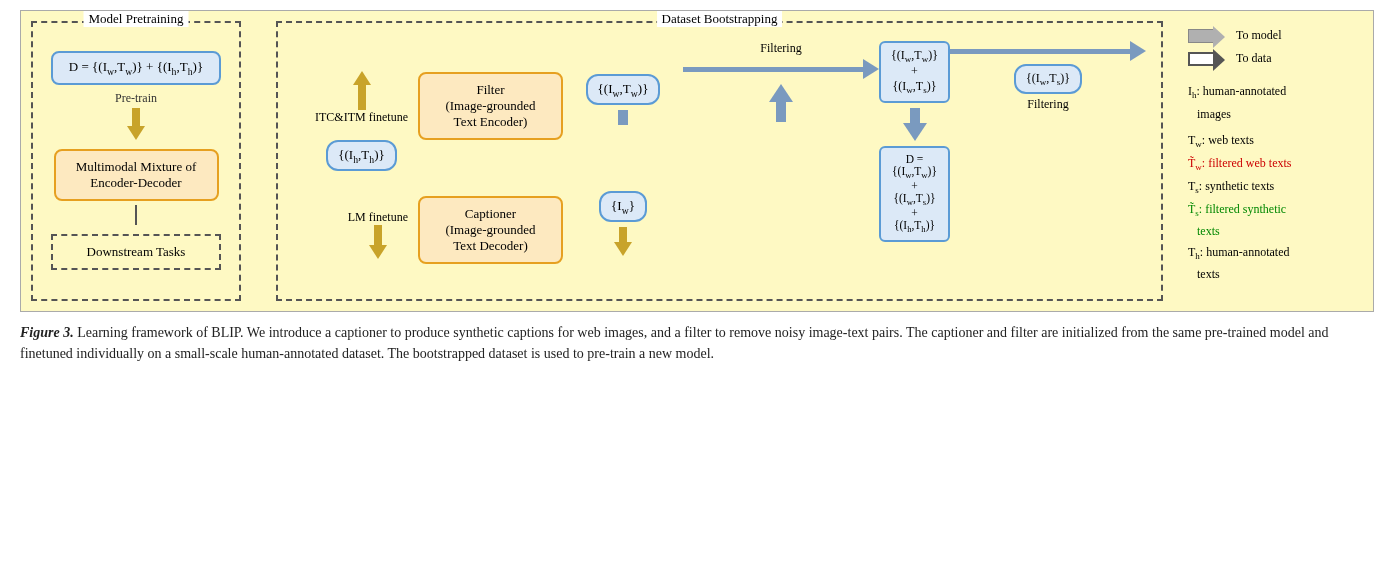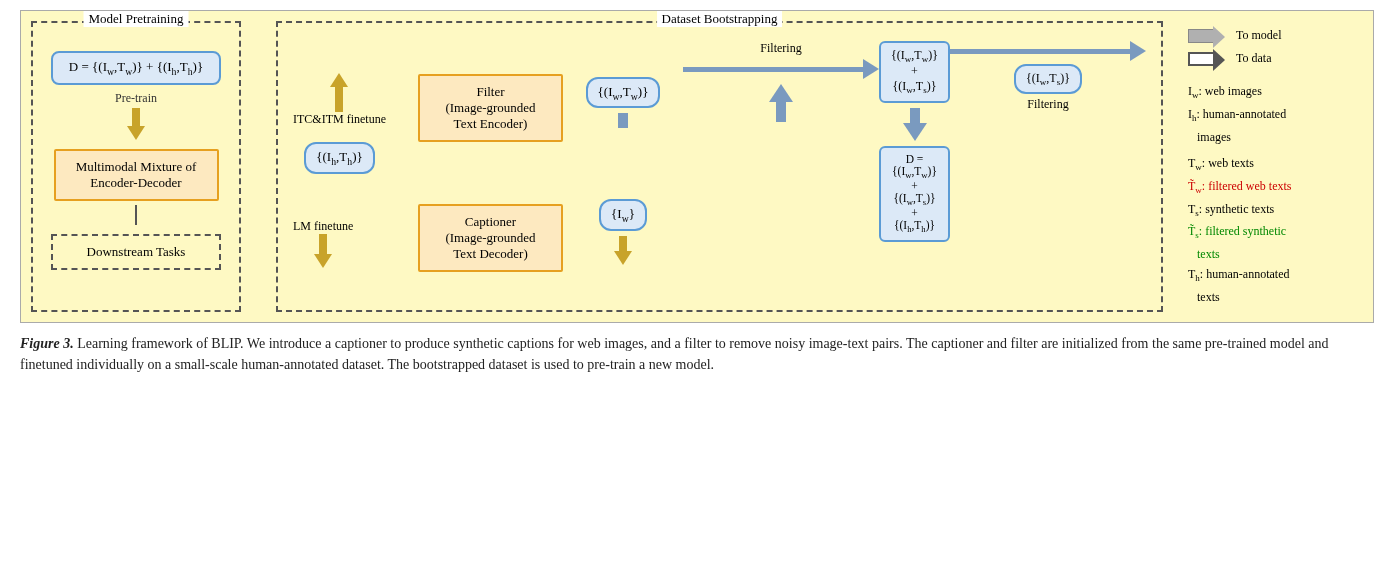--- a/index.html
+++ b/index.html
@@ -51,21 +51,21 @@
       padding: 6px 10px;
       text-align: center;
       font-size: 13px;
       width: 170px;
       margin-top: 10px;
     }
 
     .orange-box {
       border: 2px solid #e6a020;
       background: #fde9c0;
-      border-radius: 2px;
+      border-radius: 8px;
       padding: 8px 10px;
       text-align: center;
       font-size: 13px;
       width: 165px;
       margin-top: 5px;
     }
 
     .downstream-box {
       border: 2px dashed #555;
       width: 170px;
@@ -249,21 +249,21 @@
     <div style="display:flex;flex-direction:column;align-items:center;height:200px;justify-content:space-around;">
       
     </div>
   </div>
 
   <div class="middle-panel" style="margin-right:10px;">
     <span class="middle-panel-title">Dataset Bootstrapping</span>
 
     <div style="display:flex;flex-direction:row;height:100%;margin-top:8px;">
 
-      <div style="display:flex;flex-direction:column;width:120px;justify-content:space-around;align-items:flex-start;padding-right:5px;">
+      <div style="display:flex;flex-direction:column;width:120px;justify-content:space-around;align-items:flex-end;padding-right:5px;">
 
         <div style="display:flex;flex-direction:column;align-items:center;margin-top:10px;">
           <div class="arrow-up-yellow">
             <div class="arrow-head-up-yellow"></div>
             <div class="arrow-stem-yellow" style="height:25px;"></div>
           </div>
           <span style="font-size:12px;text-align:center;white-space:nowrap;">ITC&amp;ITM finetune</span>
           <div style="height:15px;"></div>
           <div class="math-box-blue">
             <span>{(I<sub>h</sub>,T<sub>h</sub>)}</span>
@@ -373,23 +373,20 @@
           <div style="position:absolute;right:-11px;top:-5px;width:0;height:0;border-top:11px solid transparent;border-bottom:11px solid transparent;border-left:12px solid #555;"></div>
         </div>
       </div>
       <span style="margin-left:14px;font-size:12px;">To data</span>
     </div>
 
     <div style="height:10px;"></div>
 
     <div style="font-size:12px;line-height:1.7;">
       <div>
-        <span>I<sub>w</sub>: web images</span>
-      </div>
-      <div>
         <span>I<sub>h</sub>: human-annotated<br>&nbsp;&nbsp;&nbsp;images</span>
       </div>
       <div style="height:6px;"></div>
       <div>
         <span>T<sub>w</sub>: web texts</span>
       </div>
       <div>
         <span class="red-text">T̃<sub>w</sub>: filtered web texts</span>
       </div>
       <div>

